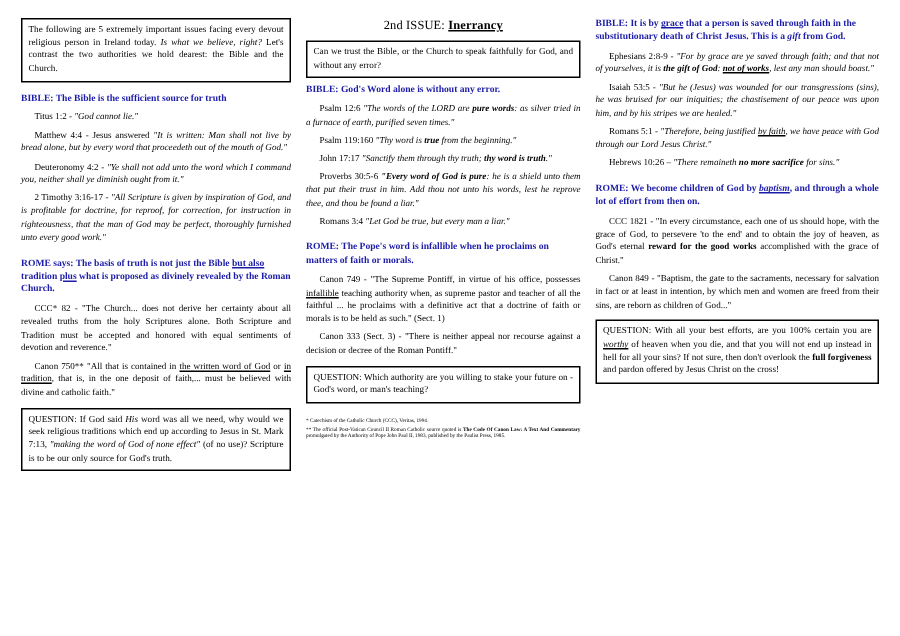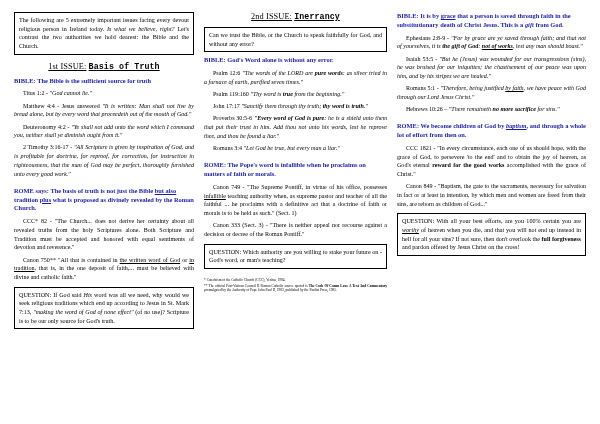--- a/index.html
+++ b/index.html
@@ -46,25 +46,23 @@
 
   .issue-title {
     text-align: center;
     font-size: 8.3px;
     font-weight: bold;
     margin: 0 0 6px 0;
     letter-spacing: 0.1px;
   }
   .issue-title .num {
     font-weight: normal;
-    text-decoration: underline;
   }
   .issue-title .name {
     text-decoration: underline;
-    font-family: Liberation Mono, monospace;
   }
 
   .subhead {
     color: #1c1ca8;
     font-weight: bold;
     font-size: 6.4px;
     line-height: 1.38;
     margin: 0 0 4px 0;
     text-align: left;
   }
@@ -110,24 +108,20 @@
 <body>
 
 <div class="page">
 
   <div class="column col-1">
 
     <div class="intro-box">
       <span>The following are 5 extremely important issues facing every devout religious person in Ireland today. <i>Is what we believe, right?</i> Let's contrast the two authorities we hold dearest: the Bible and the Church.</span>
     </div>
 
-    <div class="issue-title">
-      <span class="num">1st ISSUE:</span>
-      <span class="name">Basis of Truth</span>
-    </div>
 
     <p class="subhead">BIBLE: The Bible is the sufficient source for truth</p>
 
     <p class="verse">Titus 1:2 - <i>"God cannot lie."</i></p>
     <p class="verse">Matthew 4:4 - Jesus answered <i>"It is written: Man shall not live by bread alone, but by every word that proceedeth out of the mouth of God."</i></p>
     <p class="verse">Deuteronomy 4:2 - <i>"Ye shall not add unto the word which I command you, neither shall ye diminish ought from it."</i></p>
     <p class="verse">2 Timothy 3:16-17 - <i>"All Scripture is given by inspiration of God, and is profitable for doctrine, for reproof, for correction, for instruction in righteousness, that the man of God may be perfect, thoroughly furnished unto every good work."</i></p>
 
     <div class="block-gap"></div>
 

